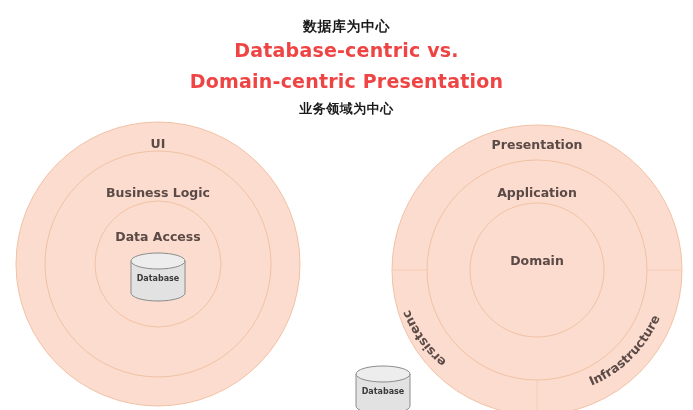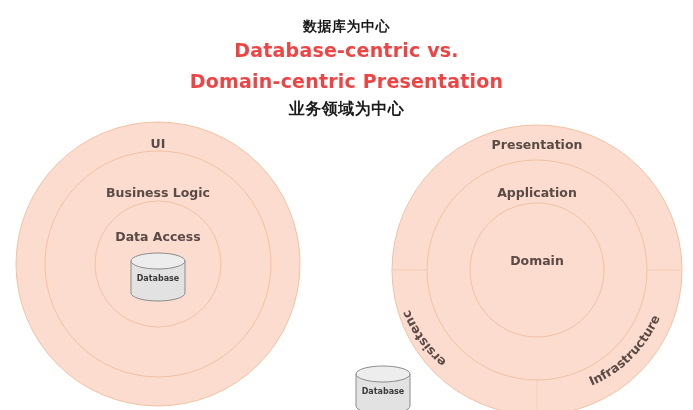--- a/index.html
+++ b/index.html
@@ -44,21 +44,21 @@
   .title-main {
     font-family: "DejaVu Sans", "Liberation Sans", sans-serif;
     font-size: 19px;
     font-weight: 700;
     color: #ef4444;
     line-height: 31px;
     letter-spacing: 0.2px;
   }
   .cn-bottom {
     font-family: "DejaVu Sans", "Liberation Sans", sans-serif;
-    font-size: 16px;
+    font-size: 13px;
     font-weight: bold;
     color: #1a1a1a;
     line-height: 18px;
     margin-top: 3px;
     letter-spacing: 0.5px;
   }
 
   svg text {
     font-family: "DejaVu Sans", "Liberation Sans", sans-serif;
   }

